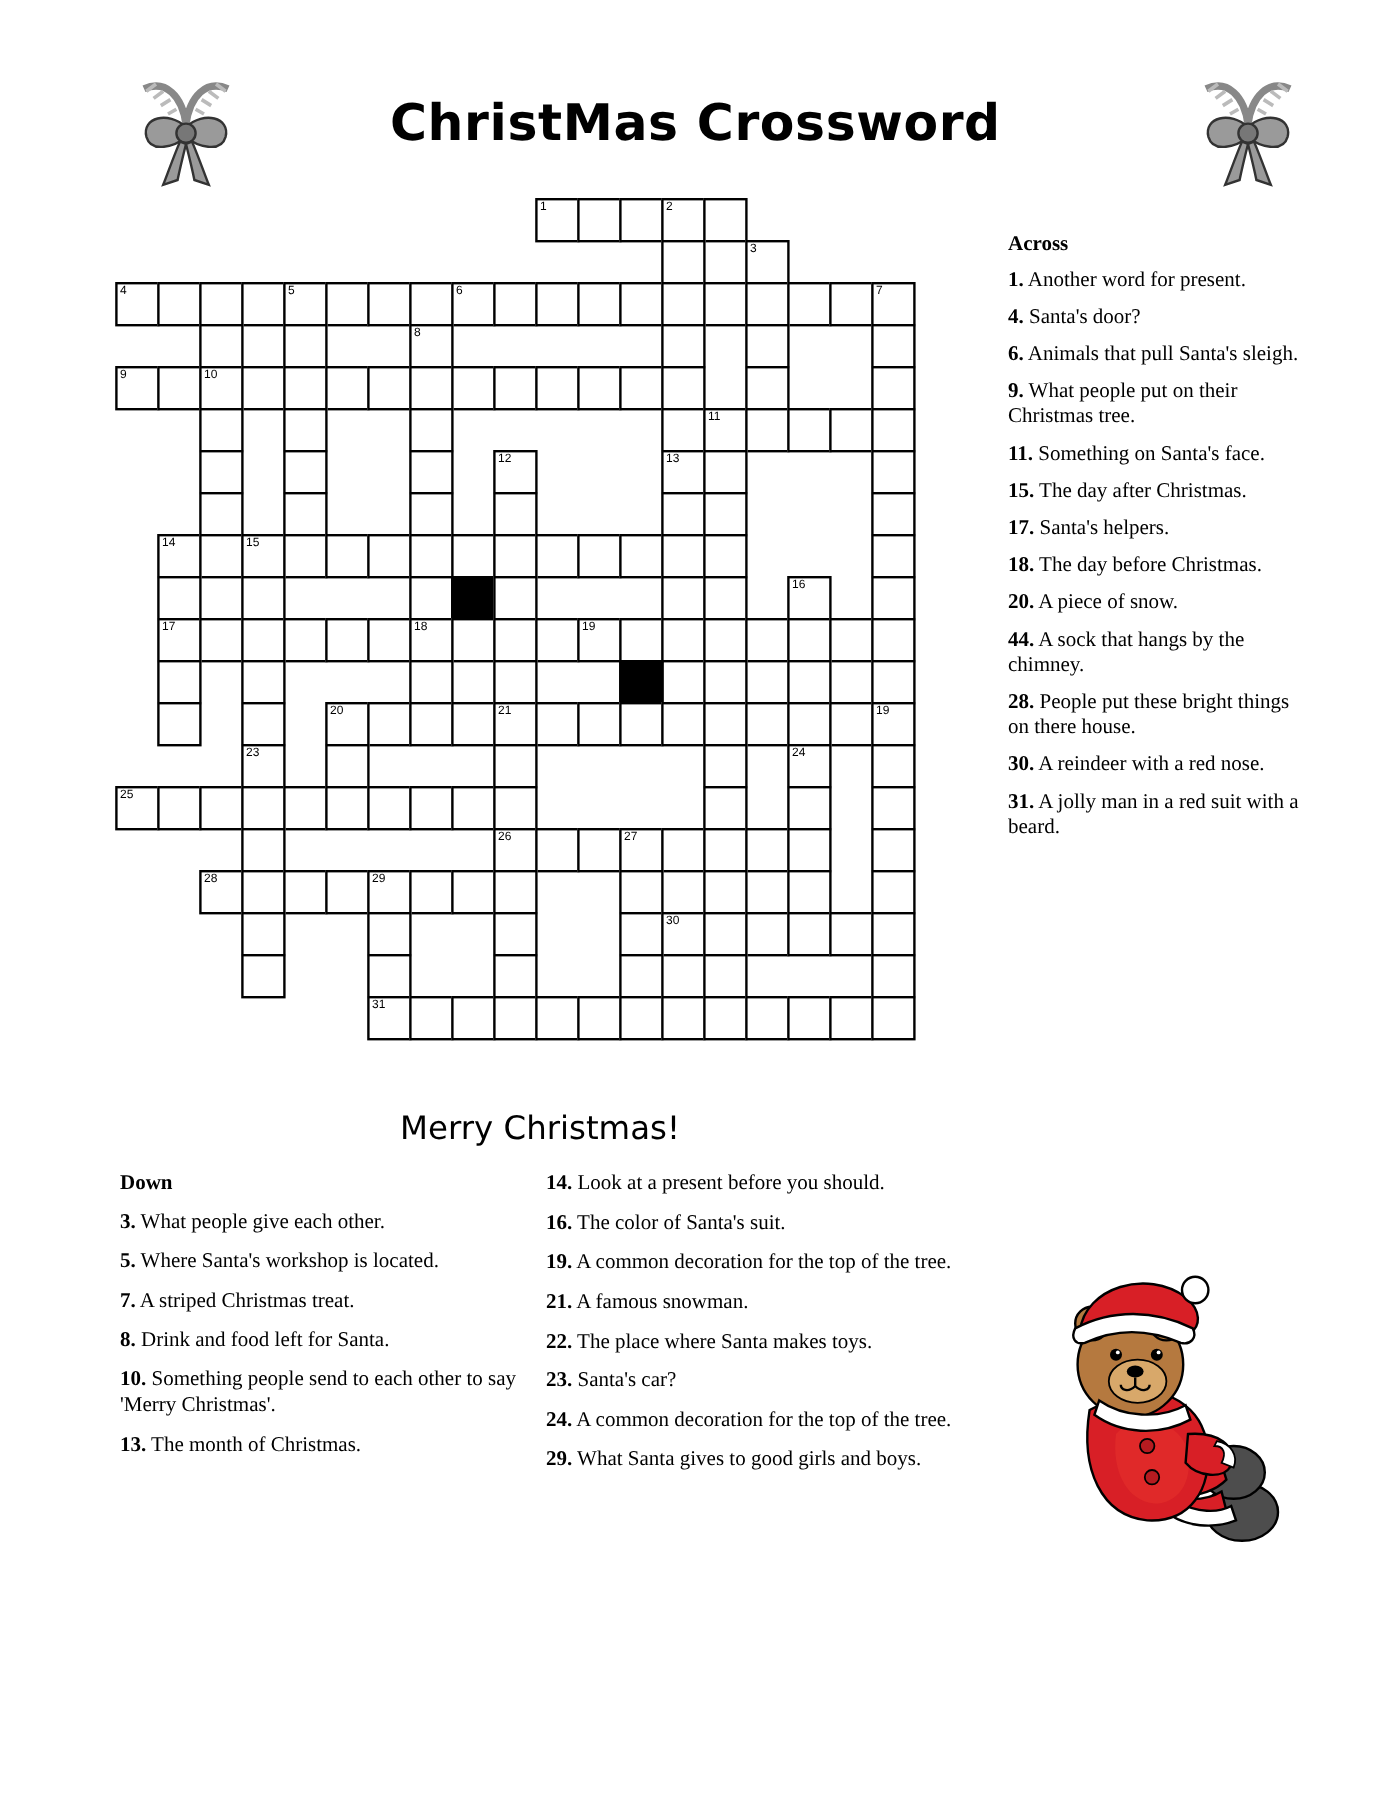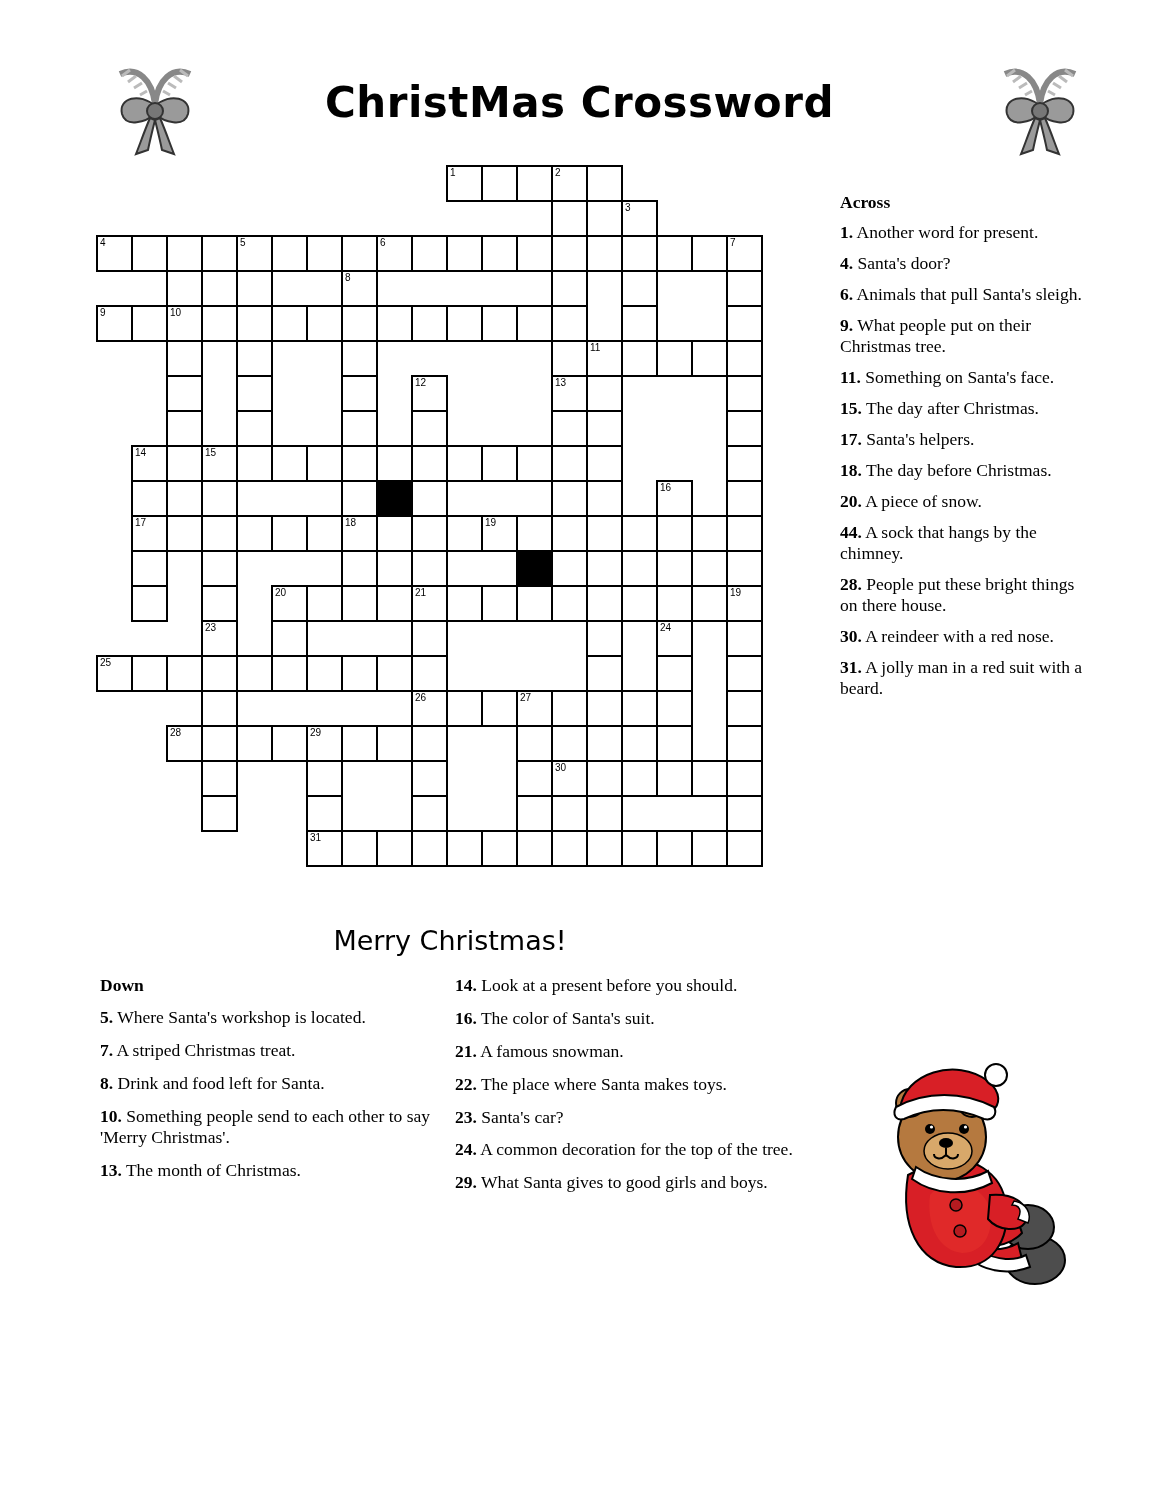--- a/index.html
+++ b/index.html
@@ -420,31 +420,33 @@
       <div class="clue"><b>44.</b><span> A sock that hangs by the chimney.</span></div>
       <div class="clue"><b>28.</b><span> People put these bright things on there house.</span></div>
       <div class="clue"><b>30.</b><span> A reindeer with a red nose.</span></div>
       <div class="clue"><b>31.</b><span> A jolly man in a red suit with a beard.</span></div>
     </div>
 </div>
 
 <div id="down-col1">
   <div class="head">Down</div>
   <div id="down-list-1">
+      <div class="clue"><b>3.</b><span> What people give each other.</span></div>
       <div class="clue"><b>5.</b><span> Where Santa's workshop is located.</span></div>
       <div class="clue"><b>7.</b><span> A striped Christmas treat.</span></div>
       <div class="clue"><b>8.</b><span> Drink and food left for Santa.</span></div>
       <div class="clue"><b>10.</b><span> Something people send to each other to say 'Merry Christmas'.</span></div>
       <div class="clue"><b>13.</b><span> The month of Christmas.</span></div>
     </div>
 </div>
 <div id="down-col2">
   <div id="down-list-2">
       <div class="clue"><b>14.</b><span> Look at a present before you should.</span></div>
       <div class="clue"><b>16.</b><span> The color of Santa's suit.</span></div>
+      <div class="clue"><b>19.</b><span> A common decoration for the top of the tree.</span></div>
       <div class="clue"><b>21.</b><span> A famous snowman.</span></div>
       <div class="clue"><b>22.</b><span> The place where Santa makes toys.</span></div>
       <div class="clue"><b>23.</b><span> Santa's car?</span></div>
       <div class="clue"><b>24.</b><span> A common decoration for the top of the tree.</span></div>
       <div class="clue"><b>29.</b><span> What Santa gives to good girls and boys.</span></div>
     </div>
 </div>
 
 <svg id="teddy" viewBox="0 0 250 250">
 

